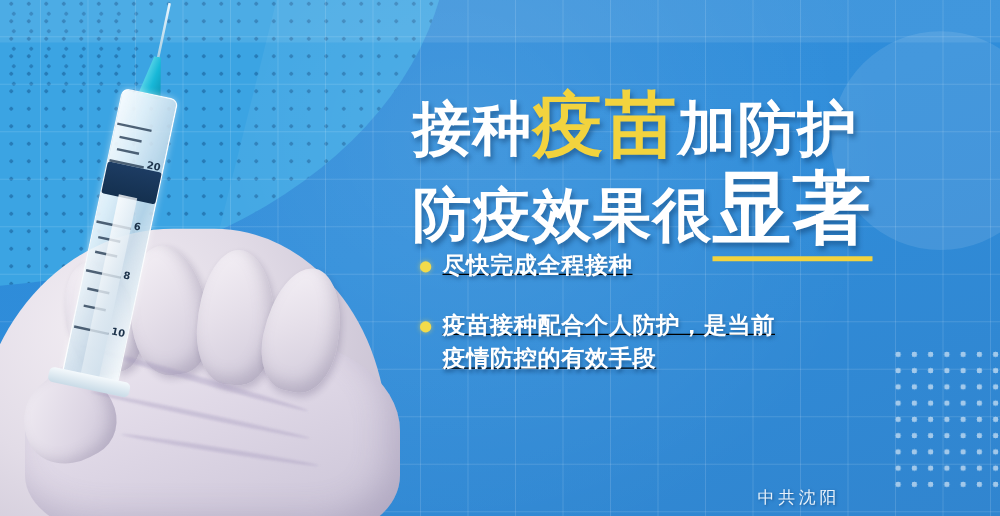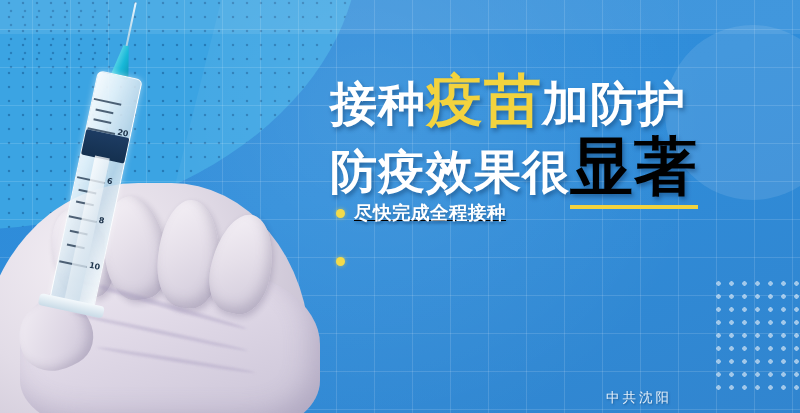--- a/index.html
+++ b/index.html
@@ -184,21 +184,21 @@
     white-space:nowrap;
     font-weight:bold;
     letter-spacing:1px;
     text-shadow:2px 3px 4px rgba(10,50,95,.45);
     margin-top:24px;
   }
   .hl-line.l1{font-size:47px;color:#ffffff;}
   .hl-line.l2{font-size:47px;color:#ffffff;margin-top:6px;}
   .hl-accent{color:#f2d33e;font-size:57px;}
   .hl-accent-big{
-    color:#000000;font-size:63px;
+    color:#ffffff;font-size:63px;
     border-bottom:4px solid #f2d33e;
     padding-bottom:2px;
   }
 
   .bullets{
     position:absolute;left:336px;top:200px;width:420px;text-decoration:underline;
   }
   .bullet{
     display:flex;align-items:flex-start;
     margin-bottom:22px;
@@ -289,18 +289,20 @@
     <div class="hl-line l2"><span>防疫效果很</span><span class="hl-accent-big">显著</span></div>
   </div>
 
   <div class="bullets">
     <div class="bullet">
       <span class="dot"></span>
       <span class="btext">尽快完成全程接种</span>
     </div>
     <div class="bullet">
       <span class="dot"></span>
+      <span class="btext" style="white-space:pre-line">疫苗接种配合个人防护，是当前
+疫情防控的有效手段</span>
     </div>
   </div>
 
   <div class="credit">中共沈阳</div>
 
 </div>
 
 </body></html>

